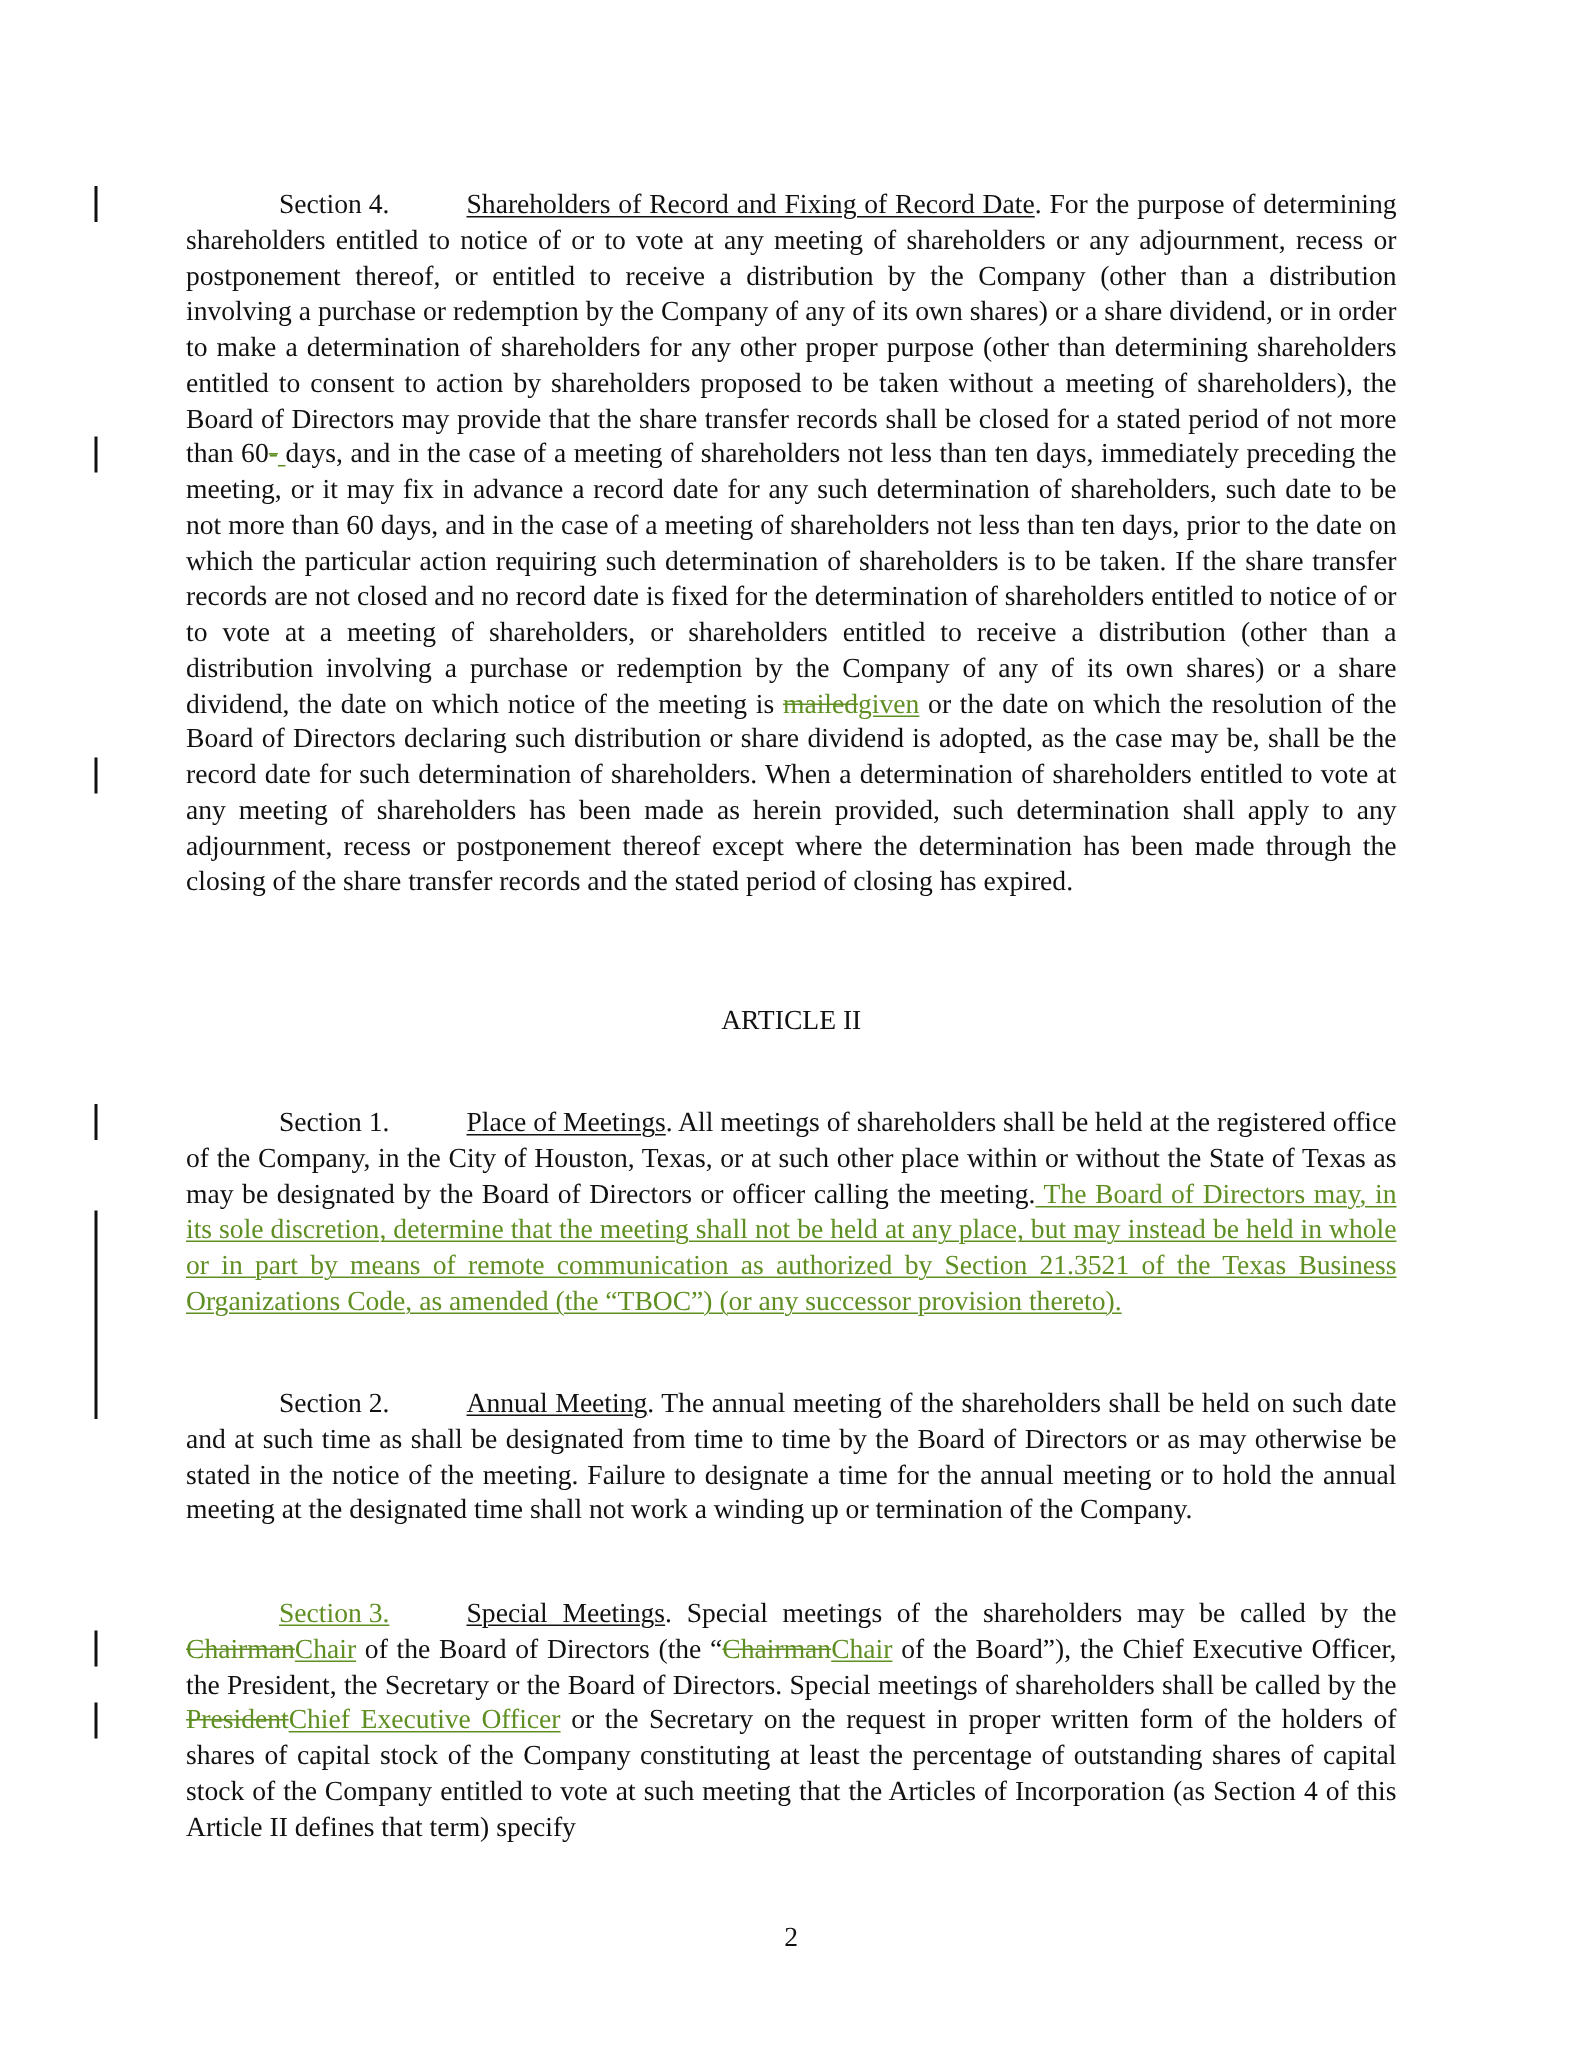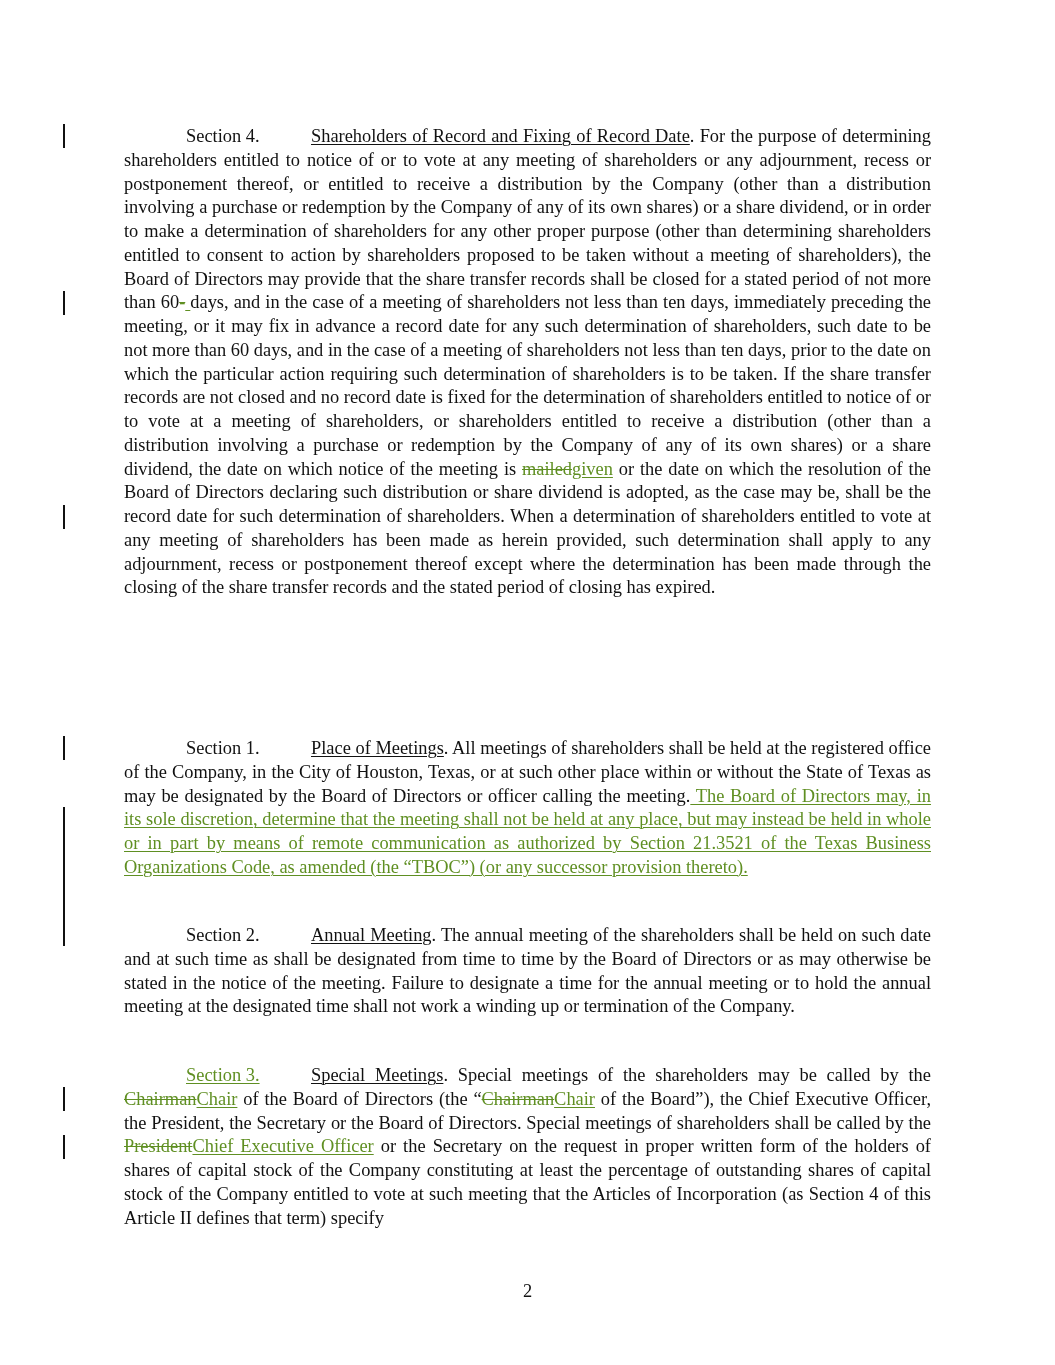--- a/index.html
+++ b/index.html
@@ -35,20 +35,21 @@
   <div class="change-bar" style="top:124px;height:24px;"></div>
   <div class="change-bar" style="top:291px;height:24px;"></div>
   <div class="change-bar" style="top:505px;height:24px;"></div>
   <div class="change-bar" style="top:736px;height:24px;"></div>
   <div class="change-bar" style="top:807px;height:139px;"></div>
   <div class="change-bar" style="top:1087px;height:24px;"></div>
   <div class="change-bar" style="top:1135px;height:24px;"></div>
 
   <p class="para" style="top:125px;"><span class="lead"></span><span class="sec-num">Section 4.</span><span class="u">Shareholders of Record and Fixing of Record Date</span><span>. For the purpose of determining shareholders entitled to notice of or to vote at any meeting of shareholders or any adjournment, recess or postponement thereof, or entitled to receive a distribution by the Company (other than a distribution involving a purchase or redemption by the Company of any of its own shares) or a share dividend, or in order to make a determination of shareholders for any other proper purpose (other than determining shareholders entitled to consent to action by shareholders proposed to be taken without a meeting of shareholders), the Board of Directors may provide that the share transfer records shall be closed for a stated period of not more than 60</span><span class="del">-</span><span class="ins"> </span><span>days, and in the case of a meeting of shareholders not less than ten days, immediately preceding the meeting, or it may fix in advance a record date for any such determination of shareholders, such date to be not more than 60 days, and in the case of a meeting of shareholders not less than ten days, prior to the date on which the particular action requiring such determination of shareholders is to be taken. If the share transfer records are not closed and no record date is fixed for the determination of shareholders entitled to notice of or to vote at a meeting of shareholders, or shareholders entitled to receive a distribution (other than a distribution involving a purchase or redemption by the Company of any of its own shares) or a share dividend, the date on which notice of the meeting is </span><span class="del">mailed</span><span class="ins">given</span><span> or the date on which the resolution of the Board of Directors declaring such distribution or share dividend is adopted, as the case may be, shall be the record date for such determination of shareholders. When a determination of shareholders entitled to vote at any meeting of shareholders has been made as herein provided, such determination shall apply to any adjournment, recess or postponement thereof except where the determination has been made through the closing of the share transfer records and the stated period of closing has expired.</span></p>
 
+  <p class="heading" style="top:669px;">ARTICLE II</p>
 
   <p class="para" style="top:737px;"><span class="lead"></span><span class="sec-num">Section 1.</span><span class="u">Place of Meetings</span><span>. All meetings of shareholders shall be held at the registered office of the Company, in the City of Houston, Texas, or at such other place within or without the State of Texas as may be designated by the Board of Directors or officer calling the meeting.</span><span class="ins"> The Board of Directors may, in its sole discretion, determine that the meeting shall not be held at any place, but may instead be held in whole or in part by means of remote communication as authorized by Section 21.3521 of the Texas Business Organizations Code, as amended (the “TBOC”) (or any successor provision thereto).</span></p>
 
   <p class="para" style="top:924px;"><span class="lead"></span><span class="sec-num">Section 2.</span><span class="u">Annual Meeting</span><span>. The annual meeting of the shareholders shall be held on such date and at such time as shall be designated from time to time by the Board of Directors or as may otherwise be stated in the notice of the meeting. Failure to designate a time for the annual meeting or to hold the annual meeting at the designated time shall not work a winding up or termination of the Company.</span></p>
 
   <p class="para" style="top:1064px;"><span class="lead"></span><span class="sec-num ins">Section 3.</span><span class="u">Special Meetings</span><span>. Special meetings of the shareholders may be called by the </span><span class="del">Chairman</span><span class="ins">Chair</span><span> of the Board of Directors (the “</span><span class="del">Chairman</span><span class="ins">Chair</span><span> of the Board”), the Chief Executive Officer, the President, the Secretary or the Board of Directors. Special meetings of shareholders shall be called by the </span><span class="del">President</span><span class="ins">Chief Executive Officer</span><span> or the Secretary on the request in proper written form of the holders of shares of capital stock of the Company constituting at least the percentage of outstanding shares of capital stock of the Company entitled to vote at such meeting that the Articles of Incorporation (as Section 4 of this Article II defines that term) specify</span></p>
 
   <div class="page-num">2</div>
 </div>
 

